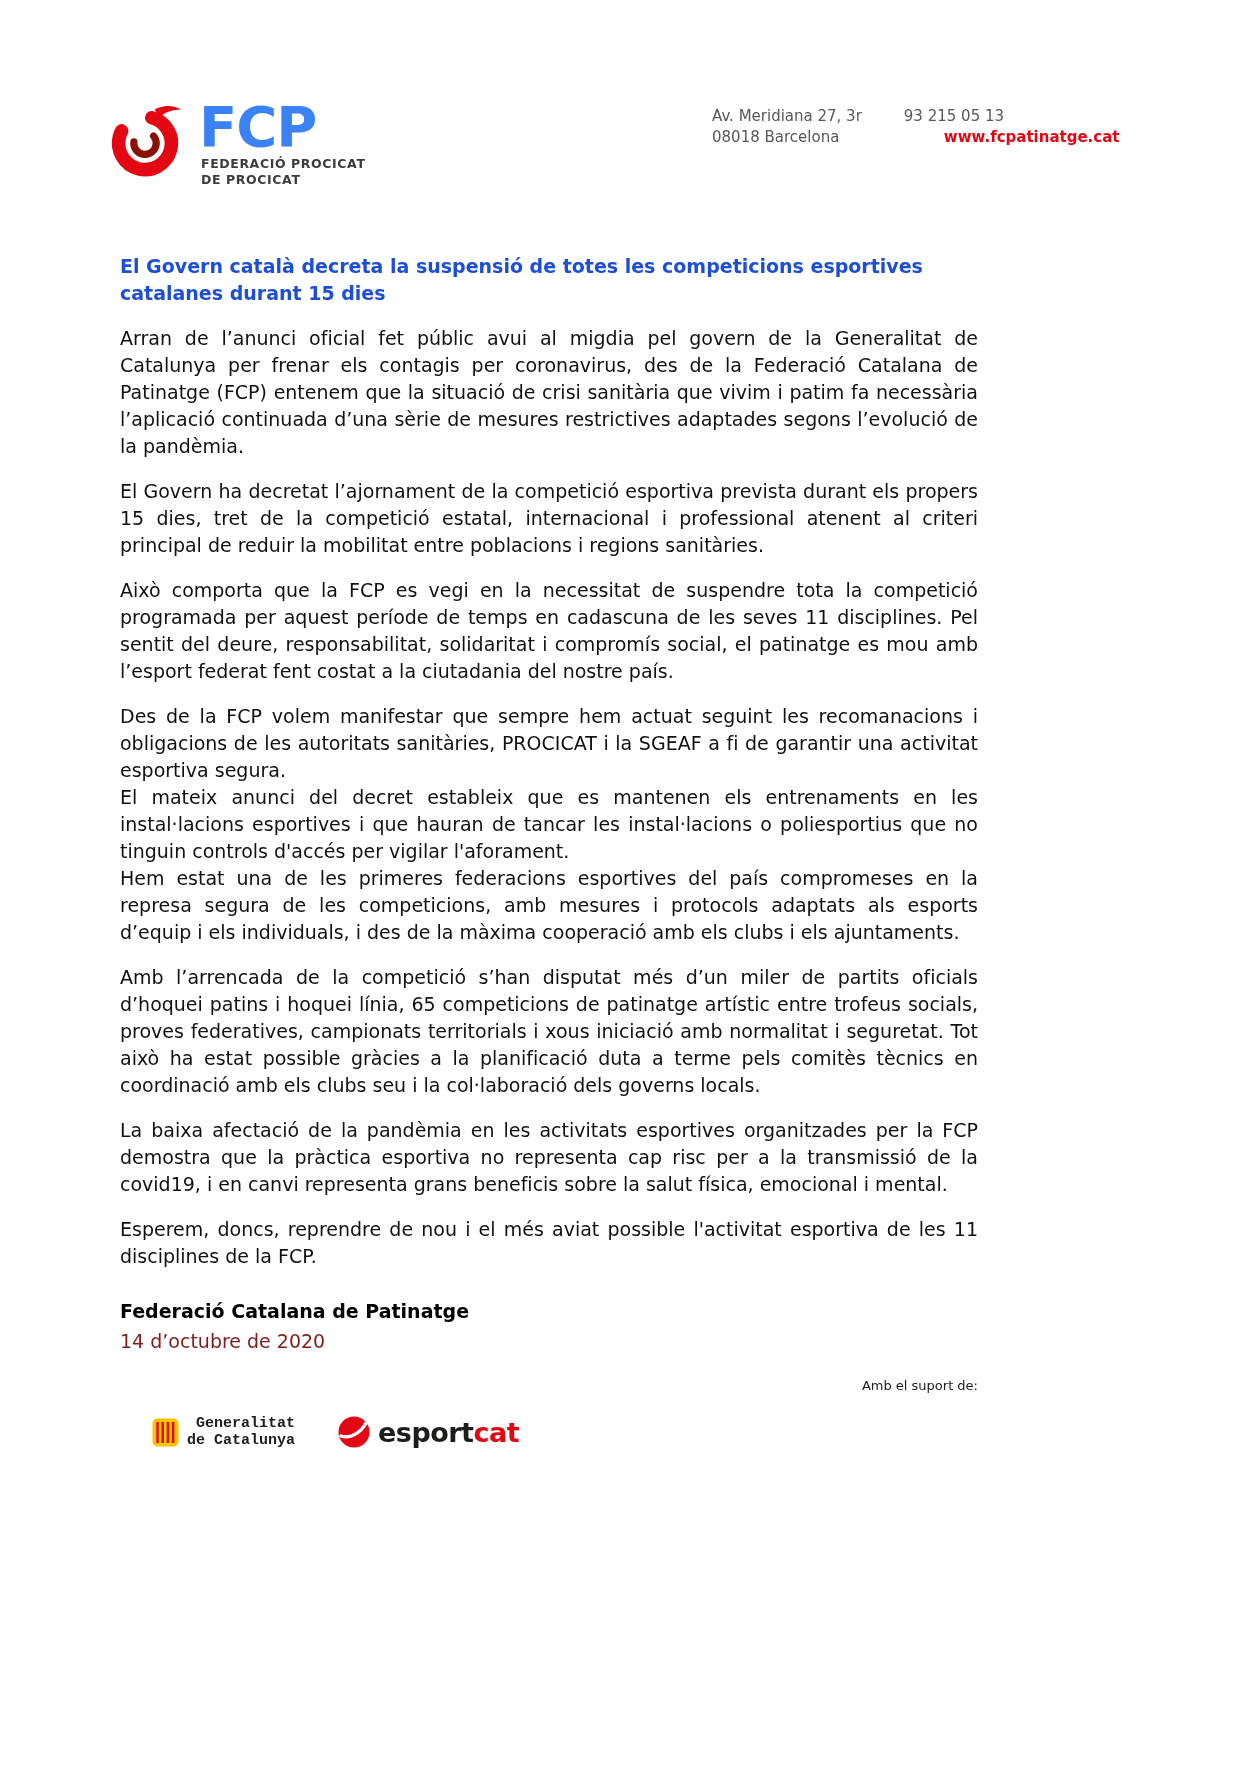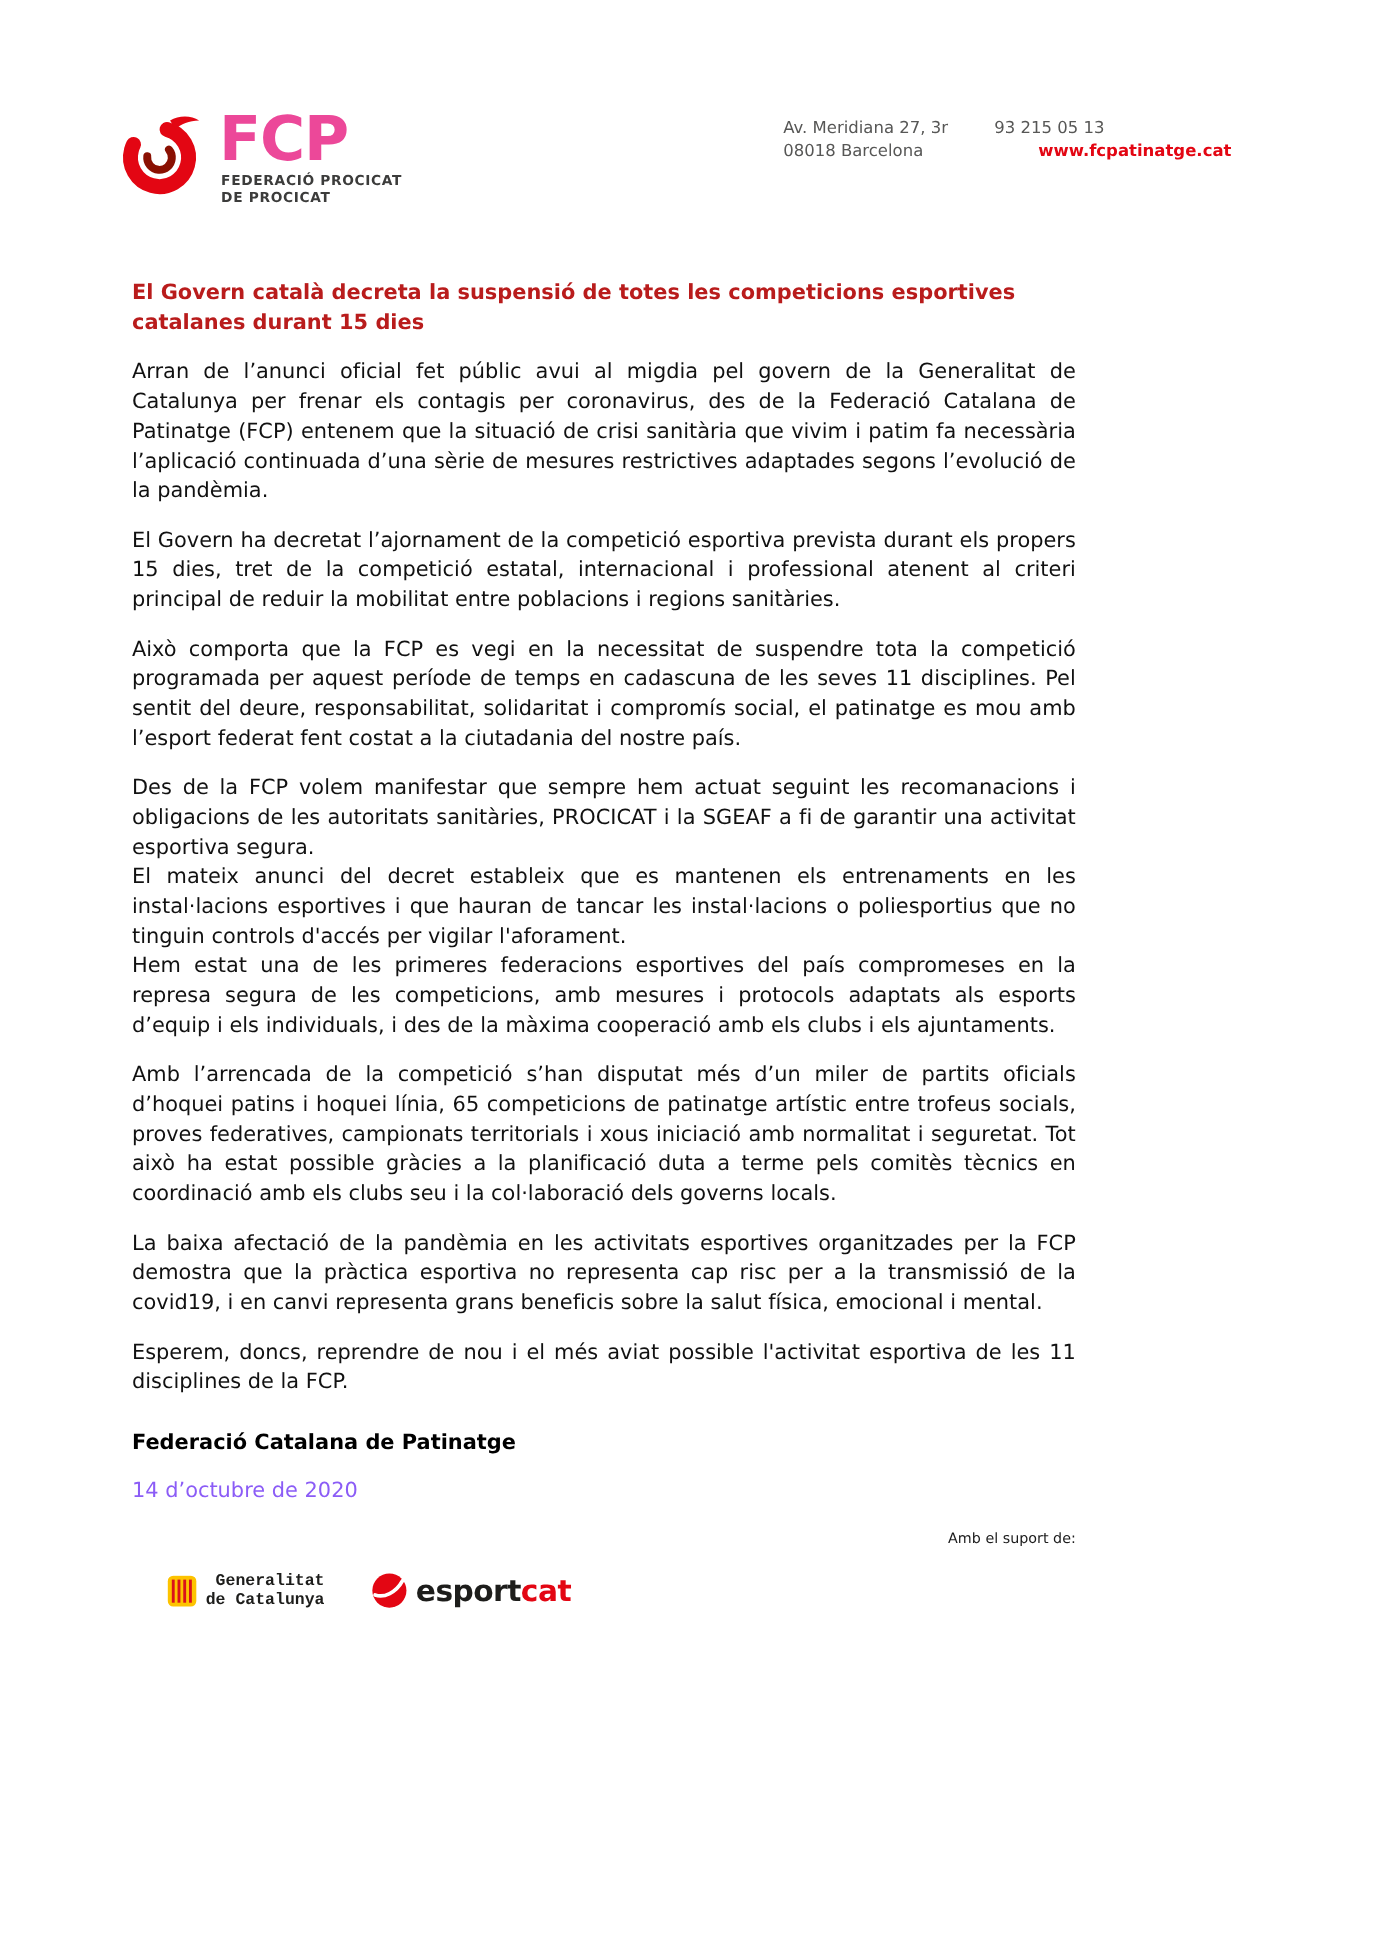--- a/index.html
+++ b/index.html
@@ -17,21 +17,21 @@
   
   .letterhead { position: relative; height: 215px; }
   .fcp-logo {
     position: absolute;
     left: 105px; top: 98px;
     display: flex; align-items: flex-start;
   }
   .fcp-logo-icon { display: block; }
   .fcp-logo-textwrap { margin-left: 14px; display: flex; flex-direction: column; }
   .fcp-acronym {
-    font-size: 56px; font-weight: bold; color: #ec4899;
+    font-size: 56px; font-weight: bold; color: #3b82f6;
     letter-spacing: -1px; line-height: 58px;
   }
   .fcp-org {
     font-size: 12.5px; font-weight: bold; color: #3c3c3b;
     letter-spacing: 0.6px; line-height: 16px; margin-left: 2px;
   }
   .contact {
     position: absolute; left: 712px; top: 106px;
     display: flex; gap: 42px;
     font-size: 15px; line-height: 21px; color: #575756;
@@ -40,36 +40,36 @@
 
   
   .doc-body { margin: 0 279px 0 120px; width: 858px; }
   .doc-ref {
     text-align: right;
     font-size: 19px; font-weight: bold; color: #000;
     padding-top: 8px;
   }
   .doc-heading {
     margin-top: 38px;
-    font-size: 19px; font-weight: bold; color: #b91c1c;
+    font-size: 19px; font-weight: bold; color: #1d4ed8;
     line-height: 27px;
     text-align: left;
   }
   .para {
     margin-top: 18px;
     font-size: 19px; line-height: 27px;
     text-align: justify;
     color: #111;
   }
   .para.grouped { margin-top: 0; }
   .signature {
     margin-top: 30px;
     font-size: 19px; font-weight: bold; color: #000;
   }
-  .doc-date { margin-top: 22px; font-size: 19px; color: #8b5cf6; }
+  .doc-date { margin-top: 8px; font-size: 19px; color: #7f1d1d; }
 
   
   .support { margin-top: 26px; margin-left: 32px; text-align: right; }
   .support-label { font-size: 13px; color: #1b1b1b; }
   .support-logos { margin-top: 22px; display: flex; align-items: center; gap: 42px; }
   .gencat { display: flex; align-items: center; gap: 8px; }
   .gencat-text { font-size: 15px; font-weight: bold; color: #1d1d1b; line-height: 17px; font-family: Liberation Mono, monospace; }
   .esportcat { display: flex; align-items: center; gap: 7px; }
   .esportcat-text { font-size: 27px; font-weight: bold; color: #1d1d1b; letter-spacing: -0.5px; }
   .esportcat-text .cat { color: #e30613; }

